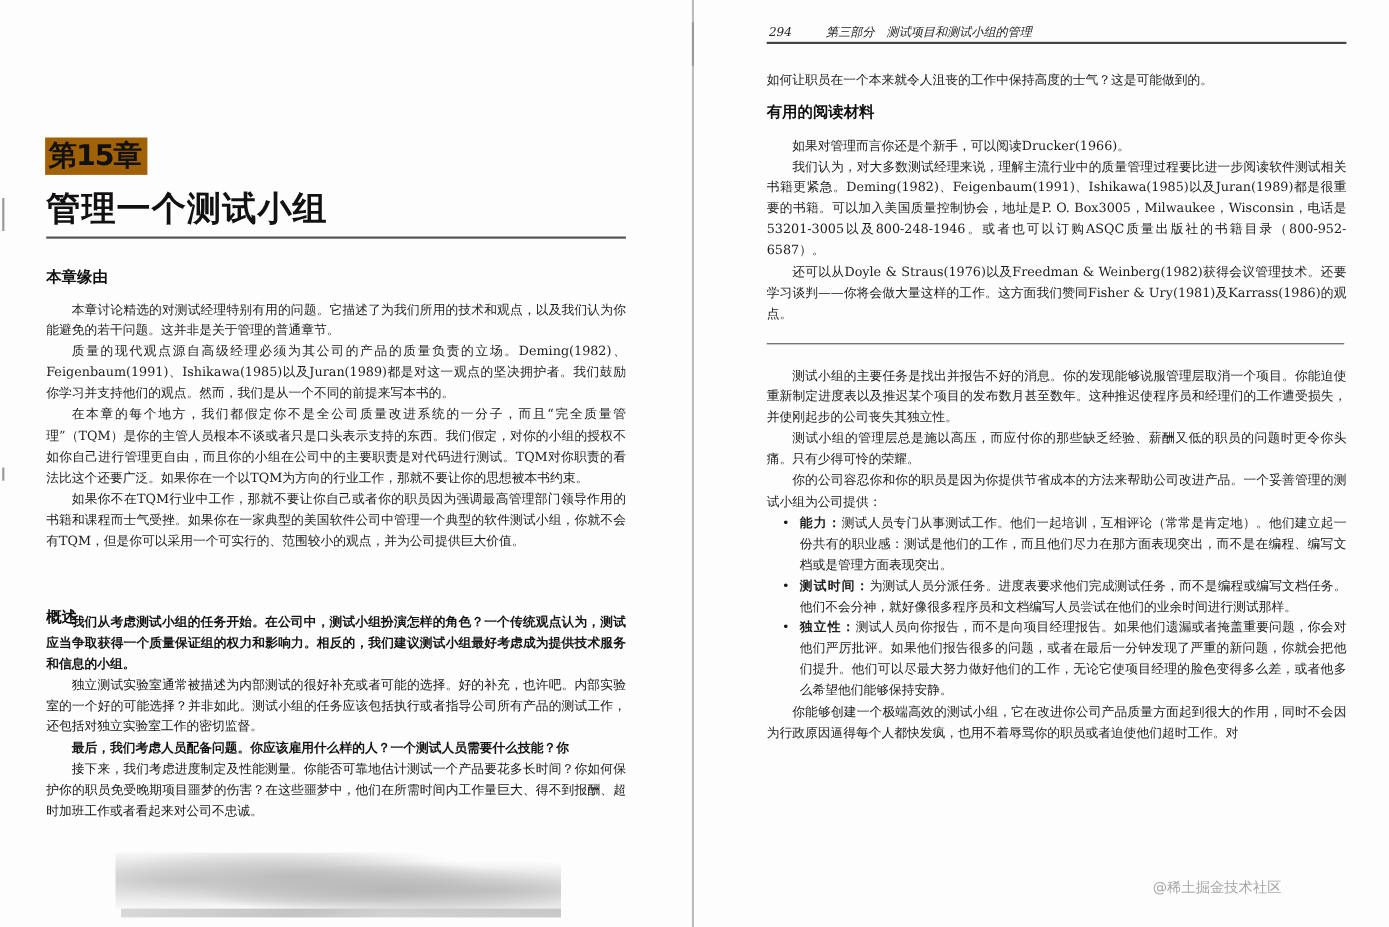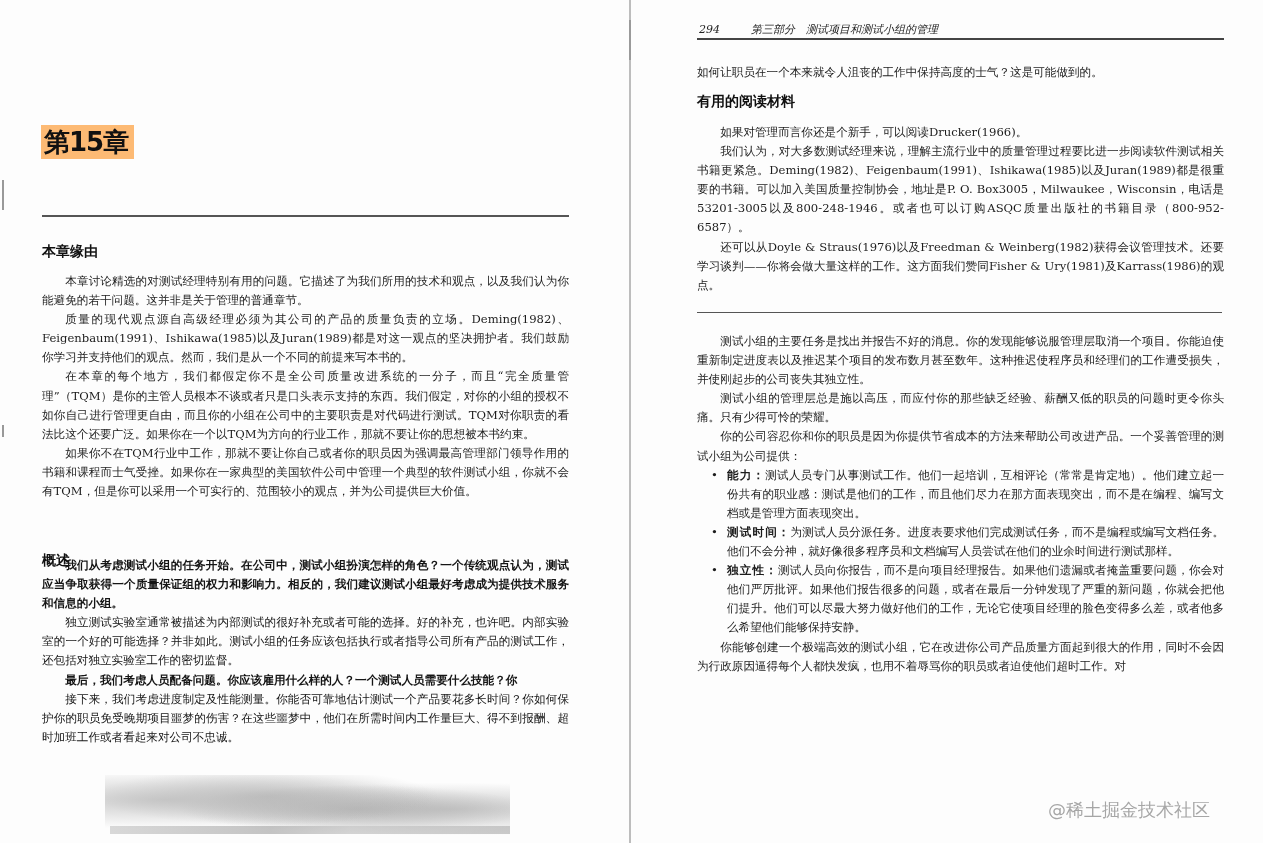--- a/index.html
+++ b/index.html
@@ -12,21 +12,21 @@
   }
   .page { position: absolute; top: 0; height: 843px; background: #fdfdfd; }
   .page-left { left: 0; width: 629px; }
   .page-right { left: 631px; width: 632px; }
   .gutter { position: absolute; left: 629px; top: 0; width: 2px; height: 843px; background: #bdbdbd; }
   .gutter-top { position: absolute; left: 629px; top: 20px; width: 2px; height: 40px; background: #9a9a9a; }
 
   
   .chapter-badge {
     position: absolute; left: 41px; top: 125px;
-    background: #fdba74; color: #111;
+    background: #a16207; color: #111;
     font-family: "DejaVu Sans", "Liberation Sans", sans-serif;
     font-weight: bold; font-size: 26px; line-height: 34px;
     padding: 0 6px 0 3px; letter-spacing: -1px;
   }
   .chapter-title {
     position: absolute; left: 42px; top: 168px;
     font-family: "DejaVu Sans", "Liberation Sans", sans-serif;
     font-weight: bold; font-size: 31px; line-height: 44px; color: #111;
     letter-spacing: 1px;
   }
@@ -66,32 +66,33 @@
   .mid-rule { position: absolute; left: 697px; top: 312px; width: 525px; height: 1px; background: #555; }
 
   ul.bullets { list-style: none; margin: 0; padding: 0; }
   ul.bullets li { position: relative; padding-left: 22px; margin-left: 8px; text-indent: 0; }
   ul.bullets li::before { content: "•"; position: absolute; left: 6px; top: 0; }
   .term { font-weight: bold; letter-spacing: 1px; }
 
   .watermark {
     position: absolute; left: 1048px; top: 798px;
     font-family: "DejaVu Sans", "Liberation Sans", sans-serif;
-    font-size: 18px; color: rgba(150,150,150,0.85);
+    font-size: 13px; color: rgba(150,150,150,0.85);
   }
   .edge-mark { position: absolute; left: 2px; width: 2px; background: #999; }
 </style>
 </head>
 <body>
 
 <div class="page page-left">
   <div class="edge-mark" style="top:180px;height:30px;"></div>
   <div class="edge-mark" style="top:425px;height:12px;"></div>
 
   <div class="chapter-badge">第15章</div>
+  <div class="chapter-title">管理一个测试小组</div>
   <div class="chapter-rule"></div>
 
   <div class="section-head" style="left:42px;top:243px;">本章缘由</div>
   <div class="text-block" style="left:42px;top:272px;width:527px;">
     <p>本章讨论精选的对测试经理特别有用的问题。它描述了为我们所用的技术和观点，以及我们认为你能避免的若干问题。这并非是关于管理的普通章节。</p>
     <p>质量的现代观点源自高级经理必须为其公司的产品的质量负责的立场。Deming(1982)、Feigenbaum(1991)、Ishikawa(1985)以及Juran(1989)都是对这一观点的坚决拥护者。我们鼓励你学习并支持他们的观点。然而，我们是从一个不同的前提来写本书的。</p>
     <p>在本章的每个地方，我们都假定你不是全公司质量改进系统的一分子，而且“完全质量管理”（TQM）是你的主管人员根本不谈或者只是口头表示支持的东西。我们假定，对你的小组的授权不如你自己进行管理更自由，而且你的小组在公司中的主要职责是对代码进行测试。TQM对你职责的看法比这个还要广泛。如果你在一个以TQM为方向的行业工作，那就不要让你的思想被本书约束。</p>
     <p>如果你不在TQM行业中工作，那就不要让你自己或者你的职员因为强调最高管理部门领导作用的书籍和课程而士气受挫。如果你在一家典型的美国软件公司中管理一个典型的软件测试小组，你就不会有TQM，但是你可以采用一个可实行的、范围较小的观点，并为公司提供巨大价值。</p>
   </div>
 

